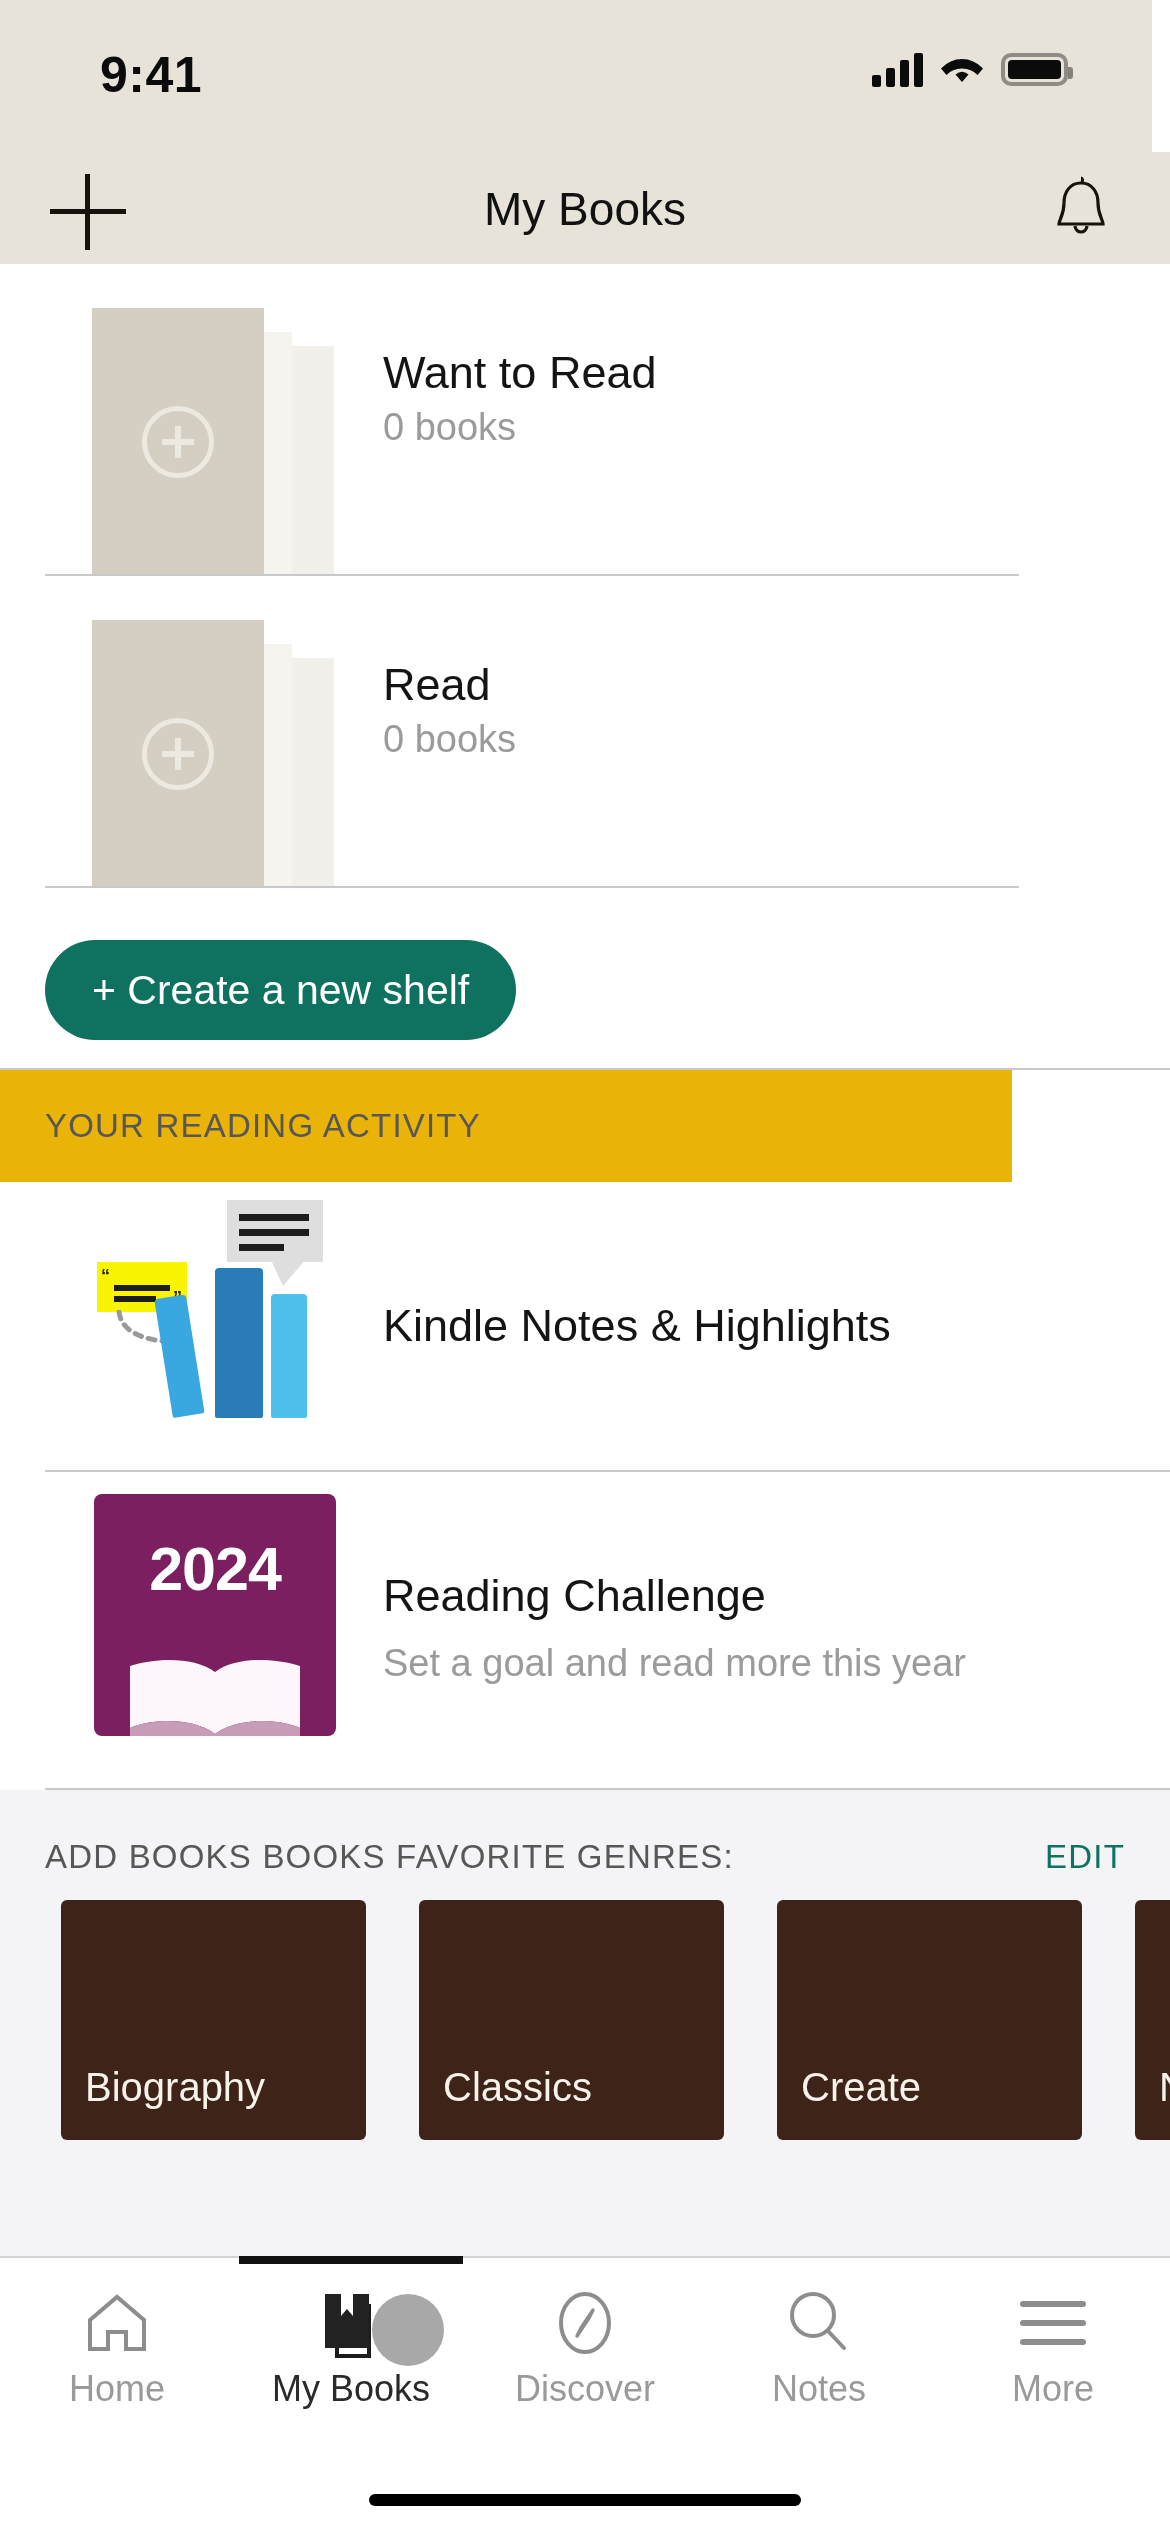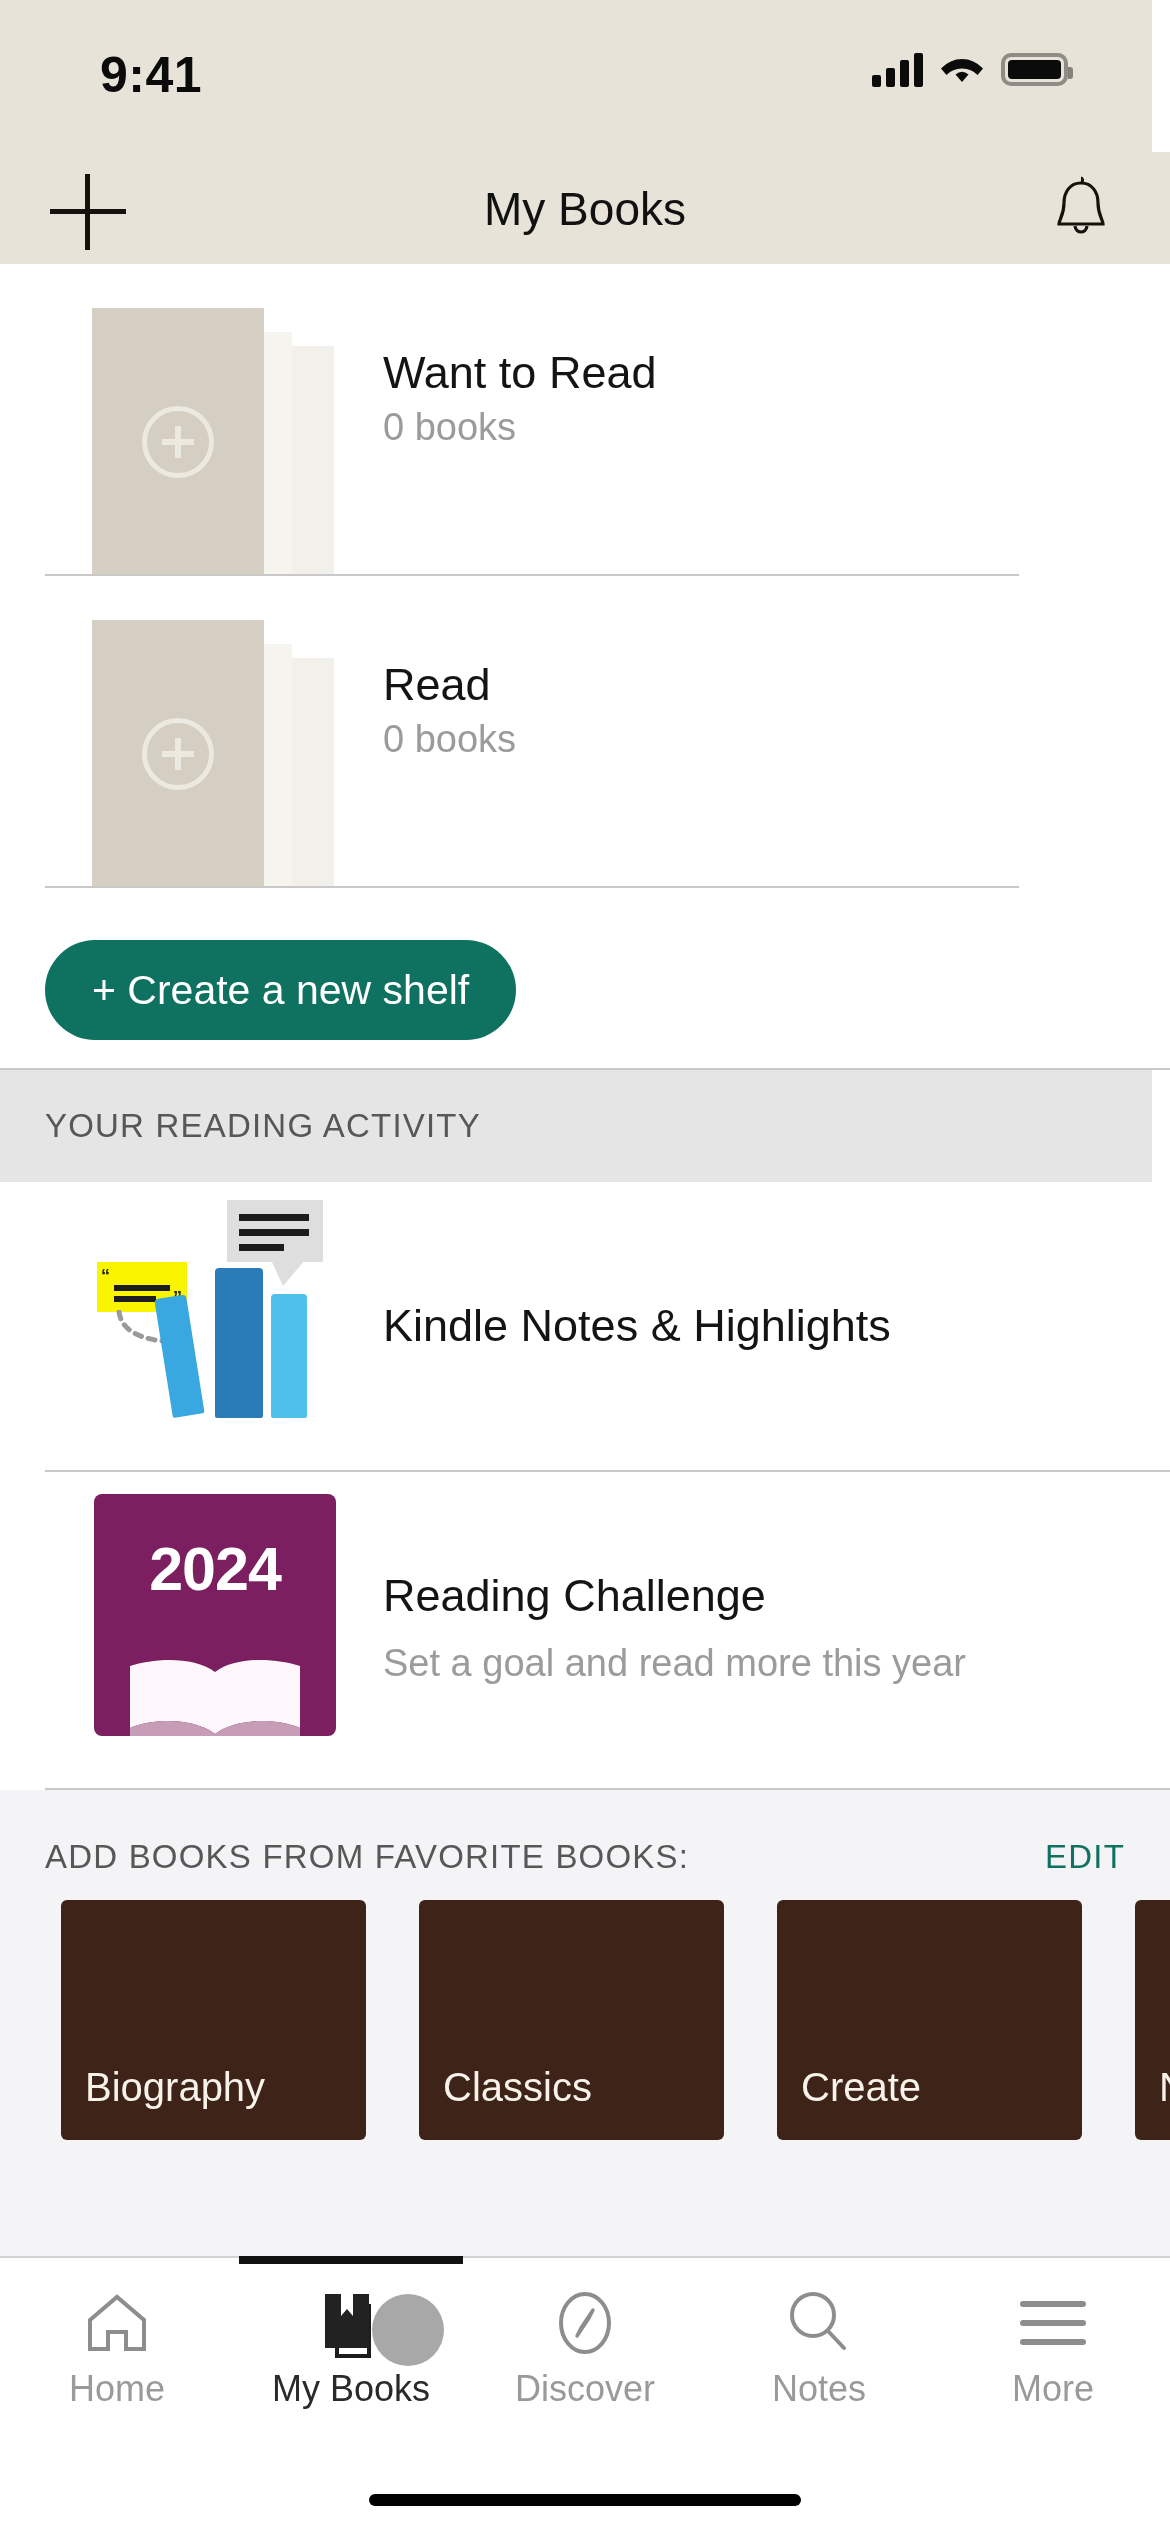--- a/index.html
+++ b/index.html
@@ -105,22 +105,22 @@
     position:absolute; left:45px; top:52px;
     height:100px; padding:0 47px; border-radius:50px;
     background:#0f7160; color:#fff; font-size:41px;
     display:flex; align-items:center; border:none; cursor:pointer;
     font-family:"Liberation Sans", sans-serif;
   }
   .zone-sep{ position:absolute; left:0; right:0; bottom:0; height:2px; background:#c9c9c9; }
 
   
   .sec-head{
-    position:absolute; left:0; width:1152px; height:112px;
-    background:#e5e5e5; display:flex; align-items:center;
+    position:absolute; left:0; width:1012px; height:112px;
+    background:#eab308; display:flex; align-items:center;
   }
   .sec-head .label{
     margin-left:45px; font-size:33px; color:#575757; letter-spacing:1.2px;
   }
 
   
   .act-row{ position:absolute; left:0; width:1170px; background:#fff; }
   .act-sep{ position:absolute; left:45px; right:0; bottom:0; height:2px; background:#c9c9c9; }
   .act-title{ font-size:45px; color:#141414; }
   .act-sub{ font-size:38px; color:#9b9b9b; margin-top:20px; }
@@ -336,21 +336,21 @@
       </svg>
     </div>
     <div style="position:absolute; left:383px; top:98px;">
       <div class="act-title">Reading Challenge</div>
       <div class="act-sub">Set a goal and read more this year</div>
     </div>
     <div class="act-sep"></div>
   </div>
 
   <div class="genres" style="top:1790px; height:466px;">
-    <div class="gen-head">ADD BOOKS FROM FAVORITE BOOKS:</div>
+    <div class="gen-head">ADD BOOKS BOOKS FAVORITE GENRES:</div>
     <div class="gen-edit">EDIT</div>
     <div class="gen-strip">
       <div class="gen-card">
         <div class="gen-label">Biography</div>
       </div>
       <div class="gen-card">
         <div class="gen-label">Classics</div>
       </div>
       <div class="gen-card">
         <div class="gen-label">Create</div>

